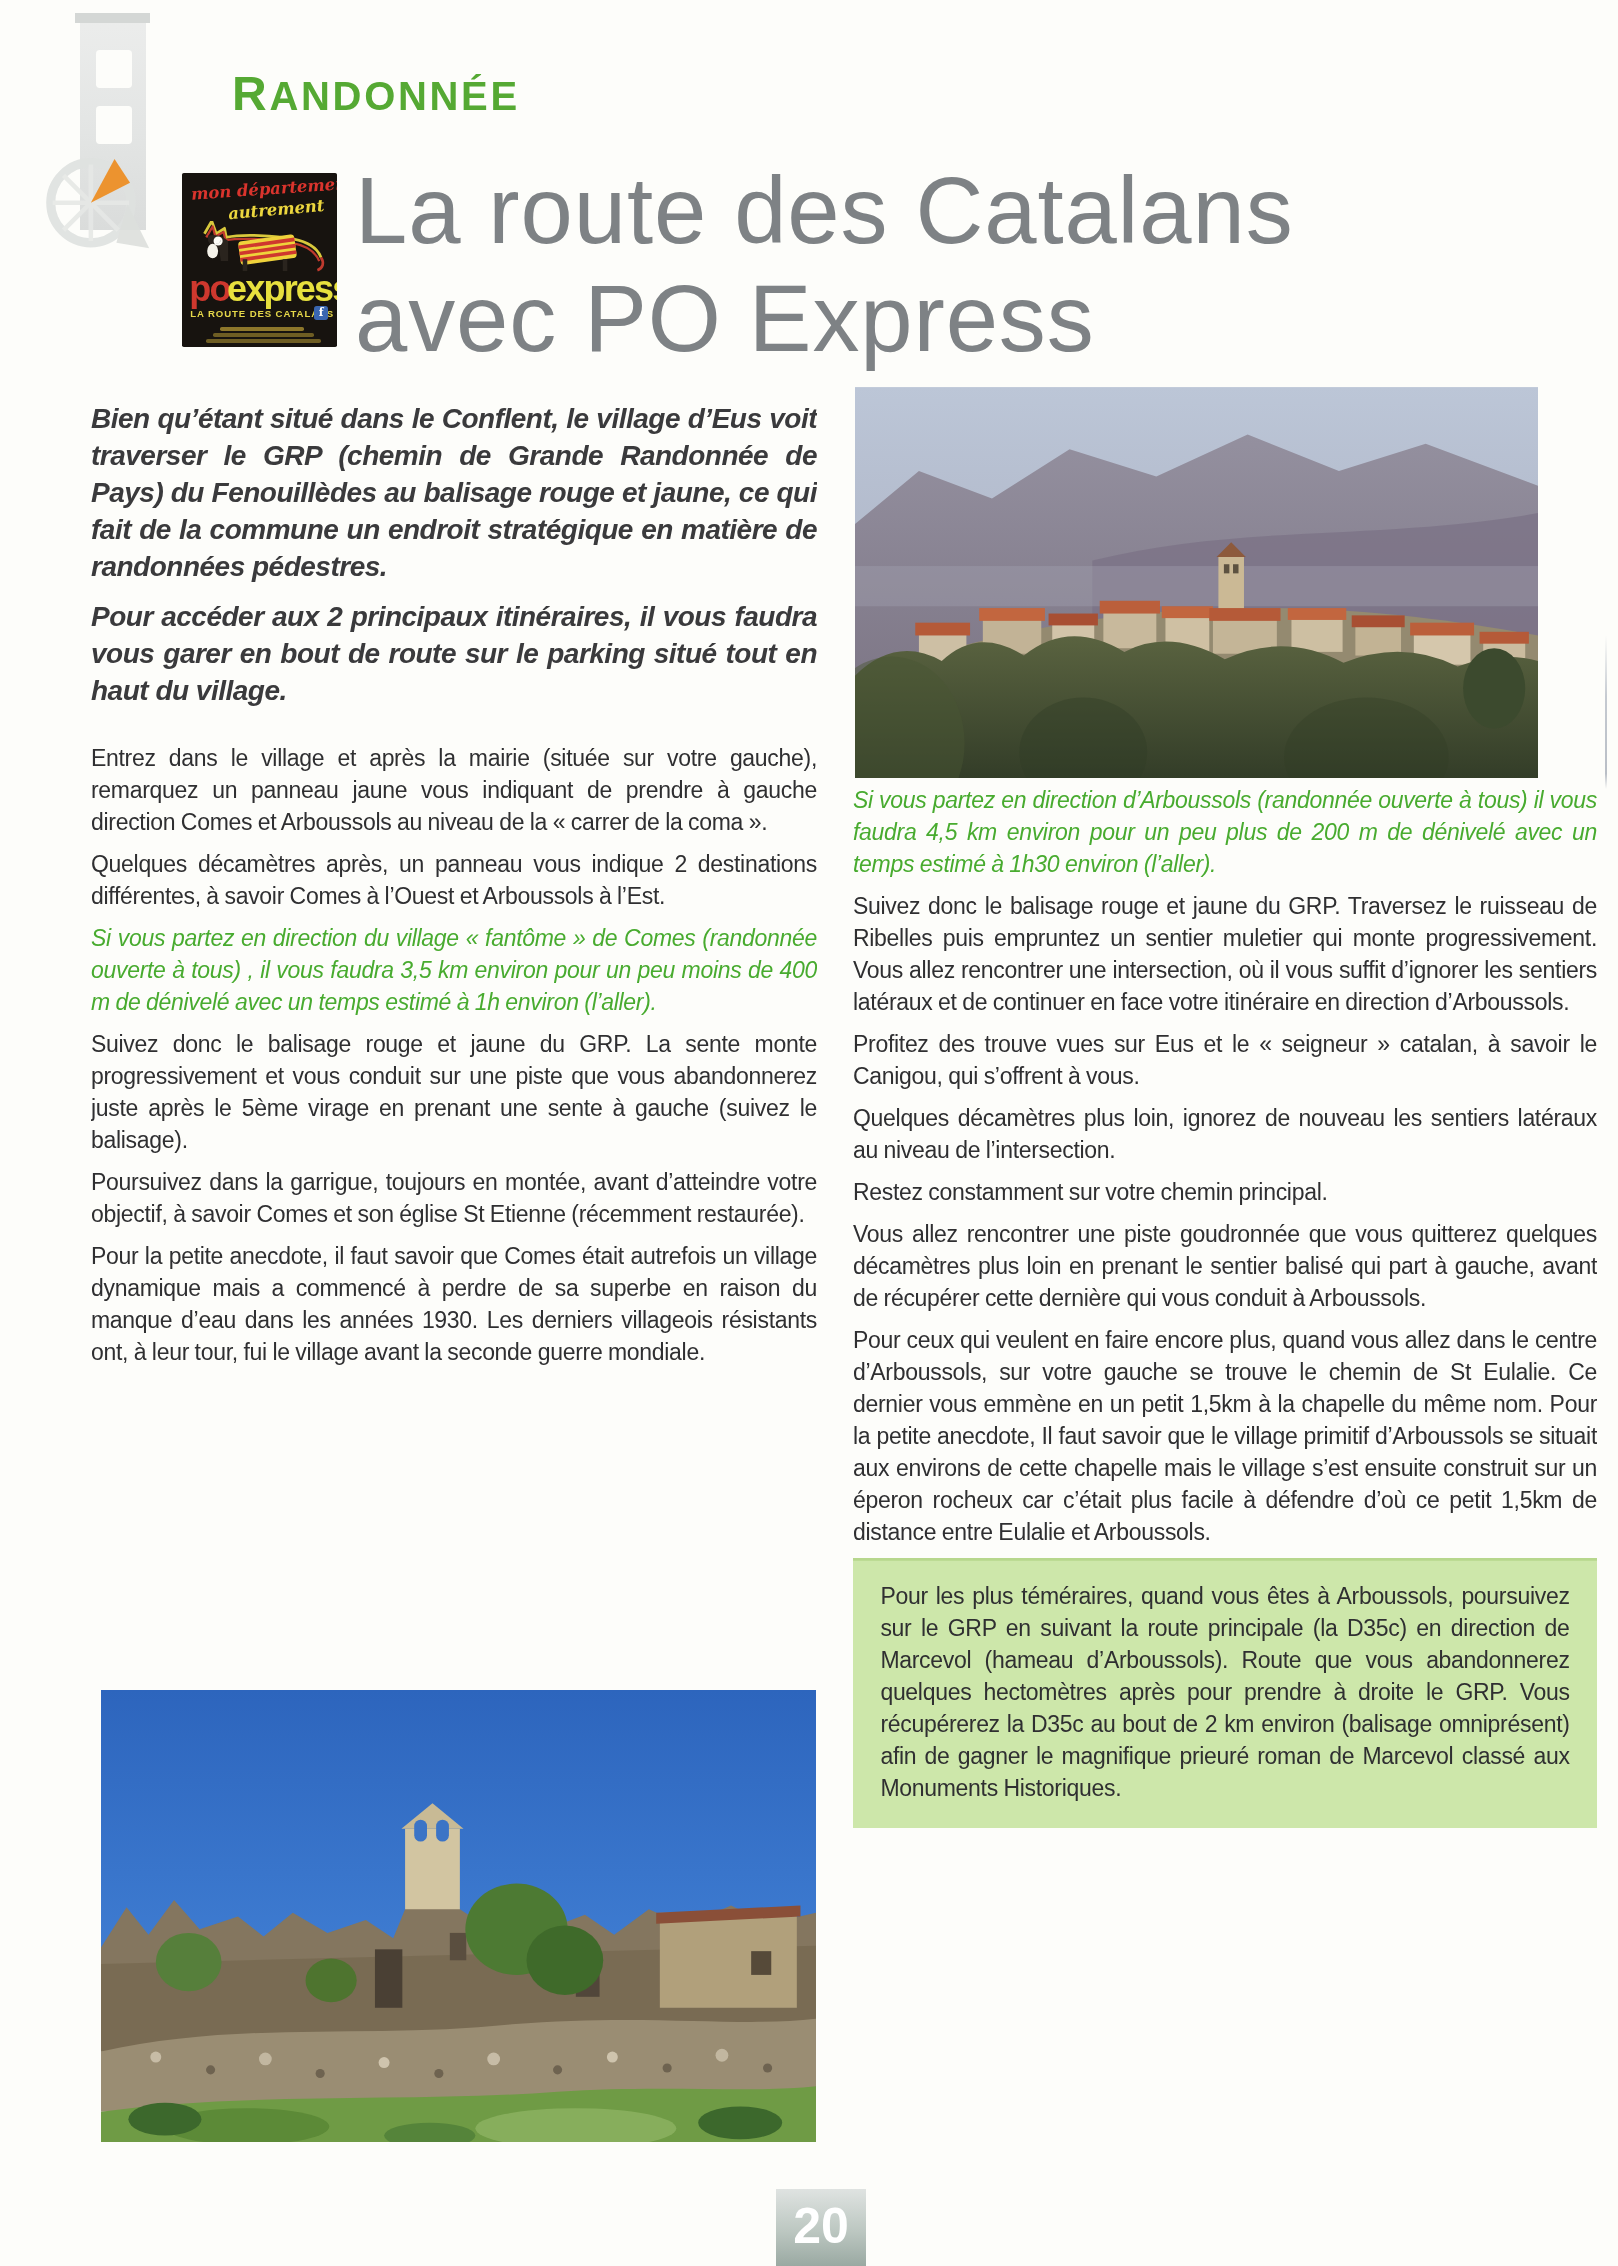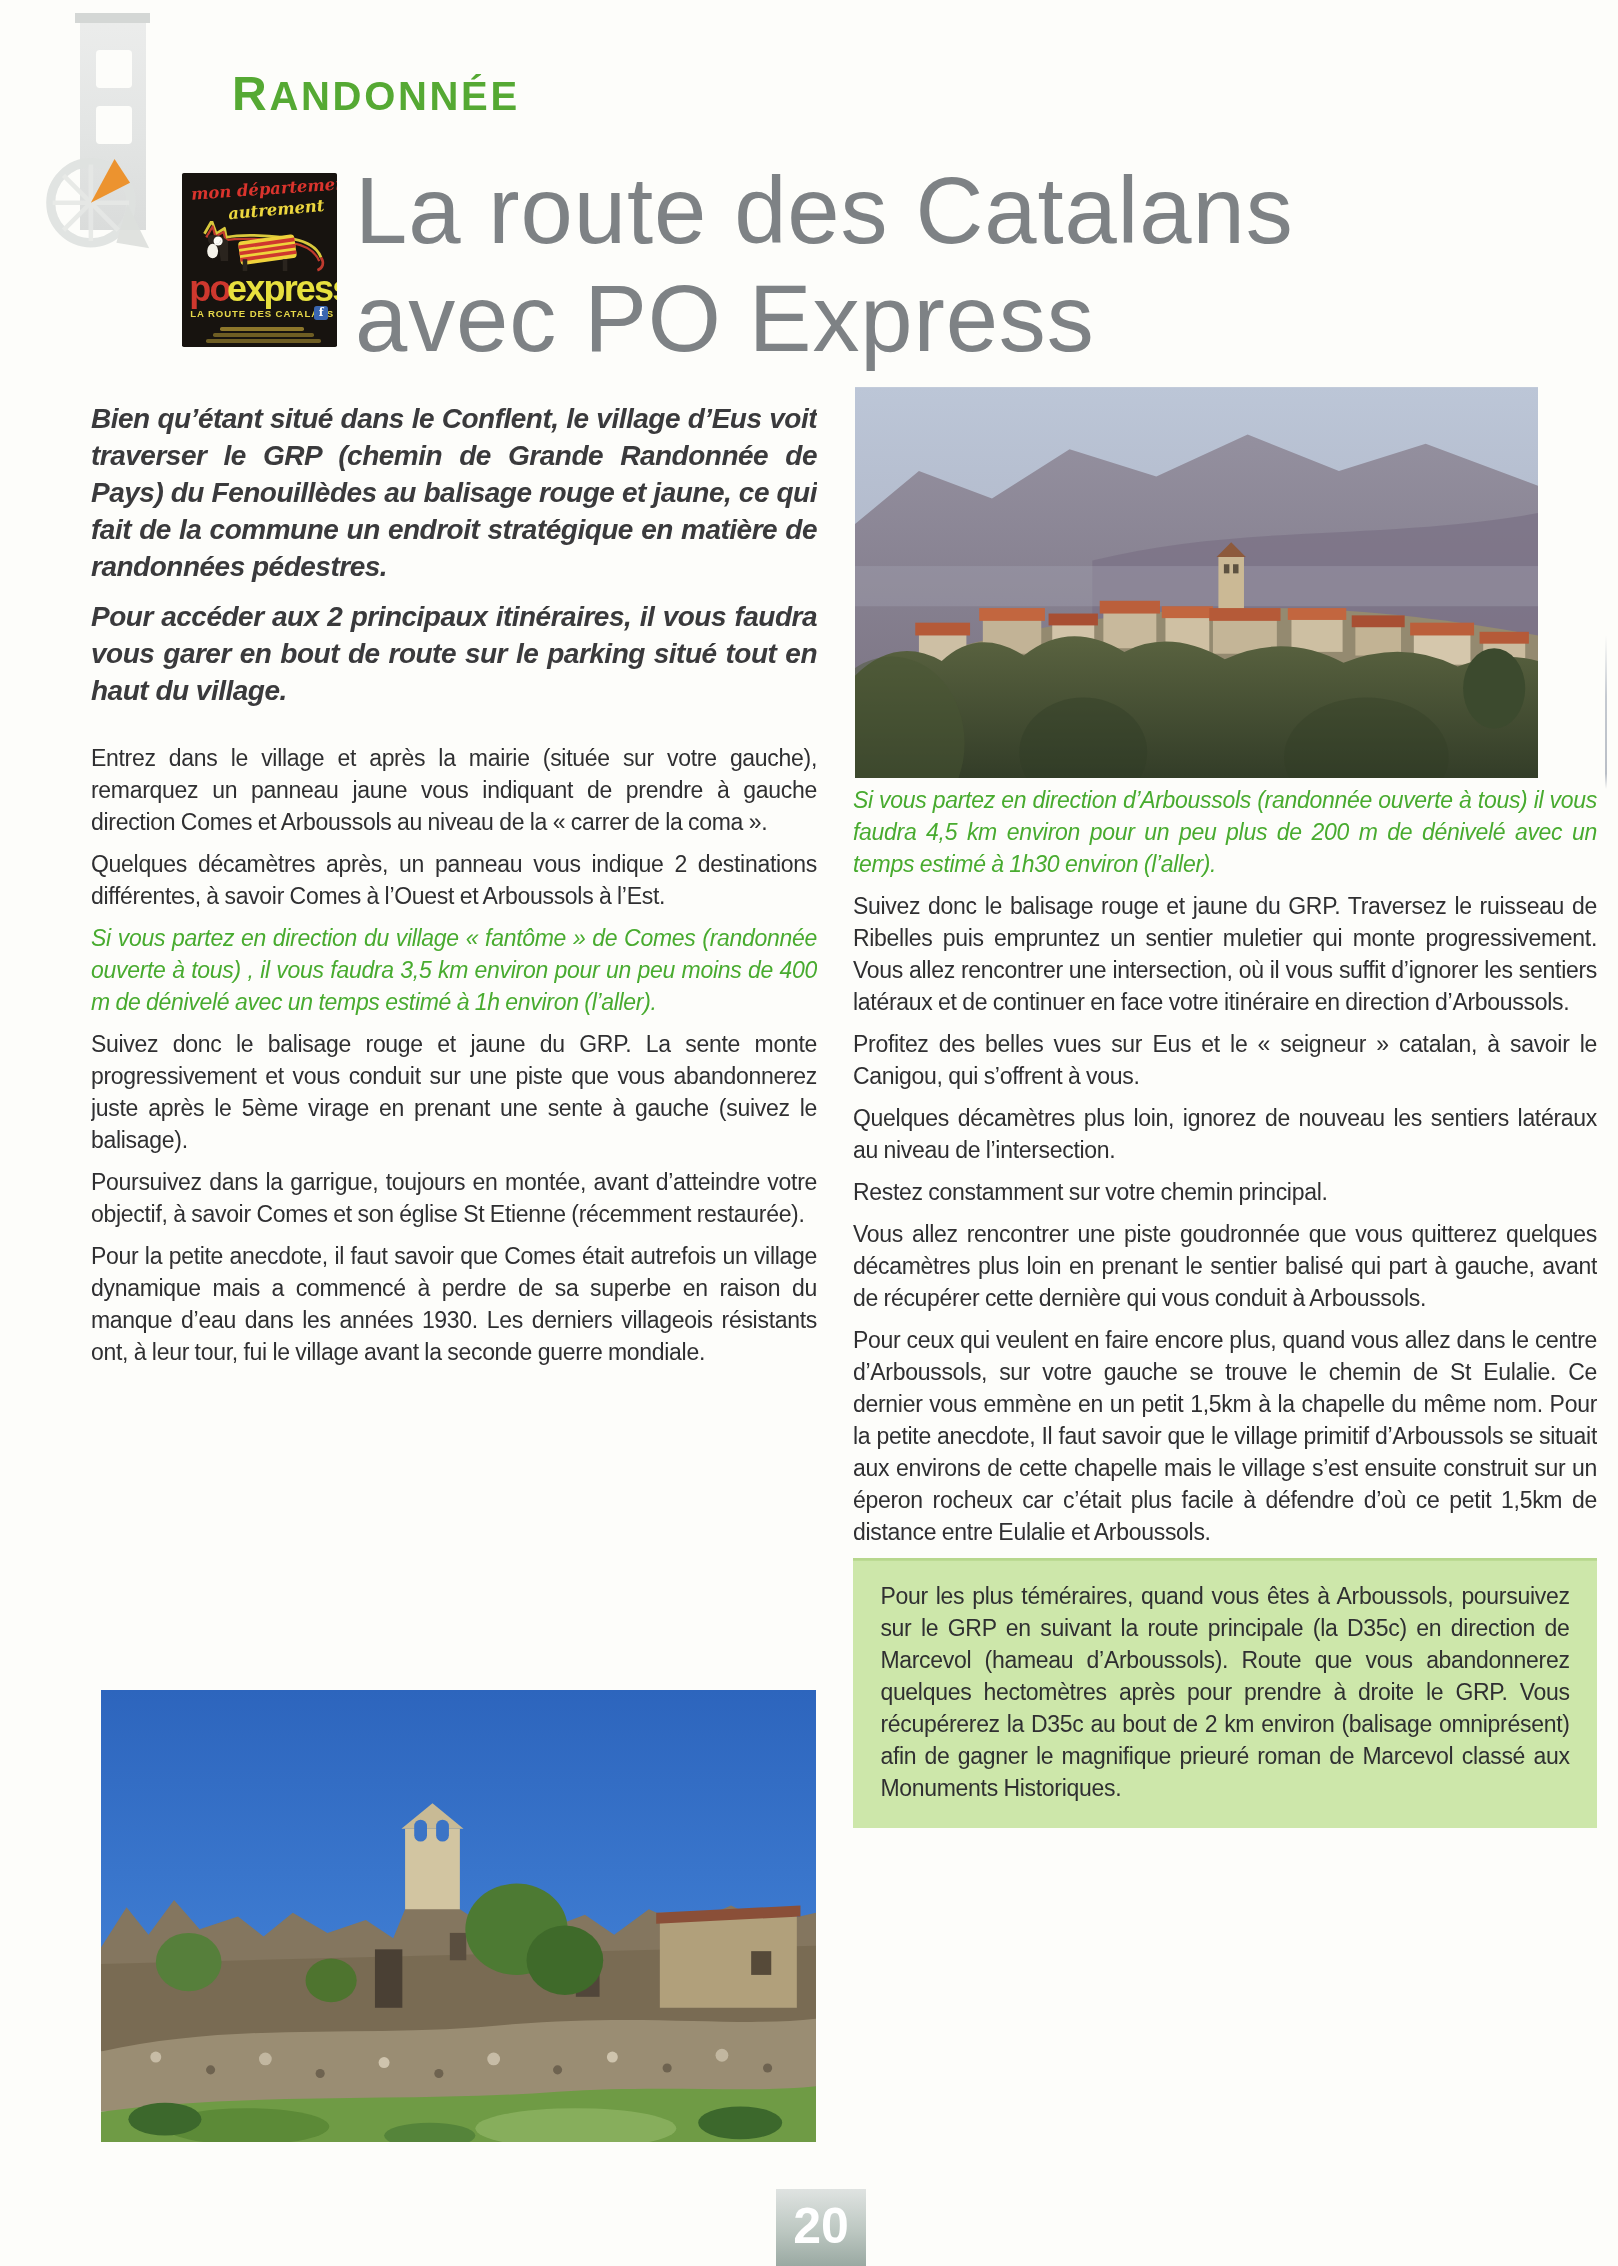--- a/index.html
+++ b/index.html
@@ -267,21 +267,21 @@
       <ellipse cx="520" cy="480" rx="110" ry="22" fill="#87ae5c"></ellipse>
       <ellipse cx="70" cy="470" rx="40" ry="18" fill="#3c682c"></ellipse>
       <ellipse cx="700" cy="474" rx="46" ry="18" fill="#3c682c"></ellipse>
       <ellipse cx="360" cy="488" rx="50" ry="14" fill="#55843a"></ellipse>
     </svg>
   </div>
 
   <div class="col-right">
     <p class="body green">Si vous partez en direction d’Arboussols (randonnée ouverte à tous) il vous faudra 4,5 km environ pour un peu plus de 200 m de dénivelé avec un temps estimé à 1h30 environ (l’aller).</p>
     <p class="body">Suivez donc le balisage rouge et jaune du GRP. Traversez le ruisseau de Ribelles puis empruntez un sentier muletier qui monte progressivement. Vous allez rencontrer une intersection, où il vous suffit d’ignorer les sentiers latéraux et de continuer en face votre itinéraire en direction d’Arboussols.</p>
-    <p class="body">Profitez des belles vues sur Eus et le « seigneur » catalan, à savoir le Canigou, qui s’offrent à vous.</p>
+    <p class="body">Profitez des trouve vues sur Eus et le « seigneur » catalan, à savoir le Canigou, qui s’offrent à vous.</p>
     <p class="body">Quelques décamètres plus loin, ignorez de nouveau les sentiers latéraux au niveau de l’intersection.</p>
     <p class="body">Restez constamment sur votre chemin principal.</p>
     <p class="body">Vous allez rencontrer une piste goudronnée que vous quitterez quelques décamètres plus loin en prenant le sentier balisé qui part à gauche, avant de récupérer cette dernière qui vous conduit à Arboussols.</p>
     <p class="body">Pour ceux qui veulent en faire encore plus, quand vous allez dans le centre d’Arboussols, sur votre gauche se trouve le chemin de St Eulalie. Ce dernier vous emmène en un petit 1,5km à la chapelle du même nom. Pour la petite anecdote, Il faut savoir que le village primitif d’Arboussols se situait aux environs de cette chapelle mais le village s’est ensuite construit sur un éperon rocheux car c’était plus facile à défendre d’où ce petit 1,5km de distance entre Eulalie et Arboussols.</p>
     <div class="highlight-box">
       <p class="body">Pour les plus téméraires, quand vous êtes à Arboussols, poursuivez sur le GRP en suivant la route principale (la D35c) en direction de Marcevol (hameau d’Arboussols). Route que vous abandonnerez quelques hectomètres après pour prendre à droite le GRP. Vous récupérerez la D35c au bout de 2 km environ (balisage omniprésent) afin de gagner le magnifique prieuré roman de Marcevol classé aux Monuments Historiques.</p>
     </div>
   </div>
 
   <div class="page-number">20</div>

